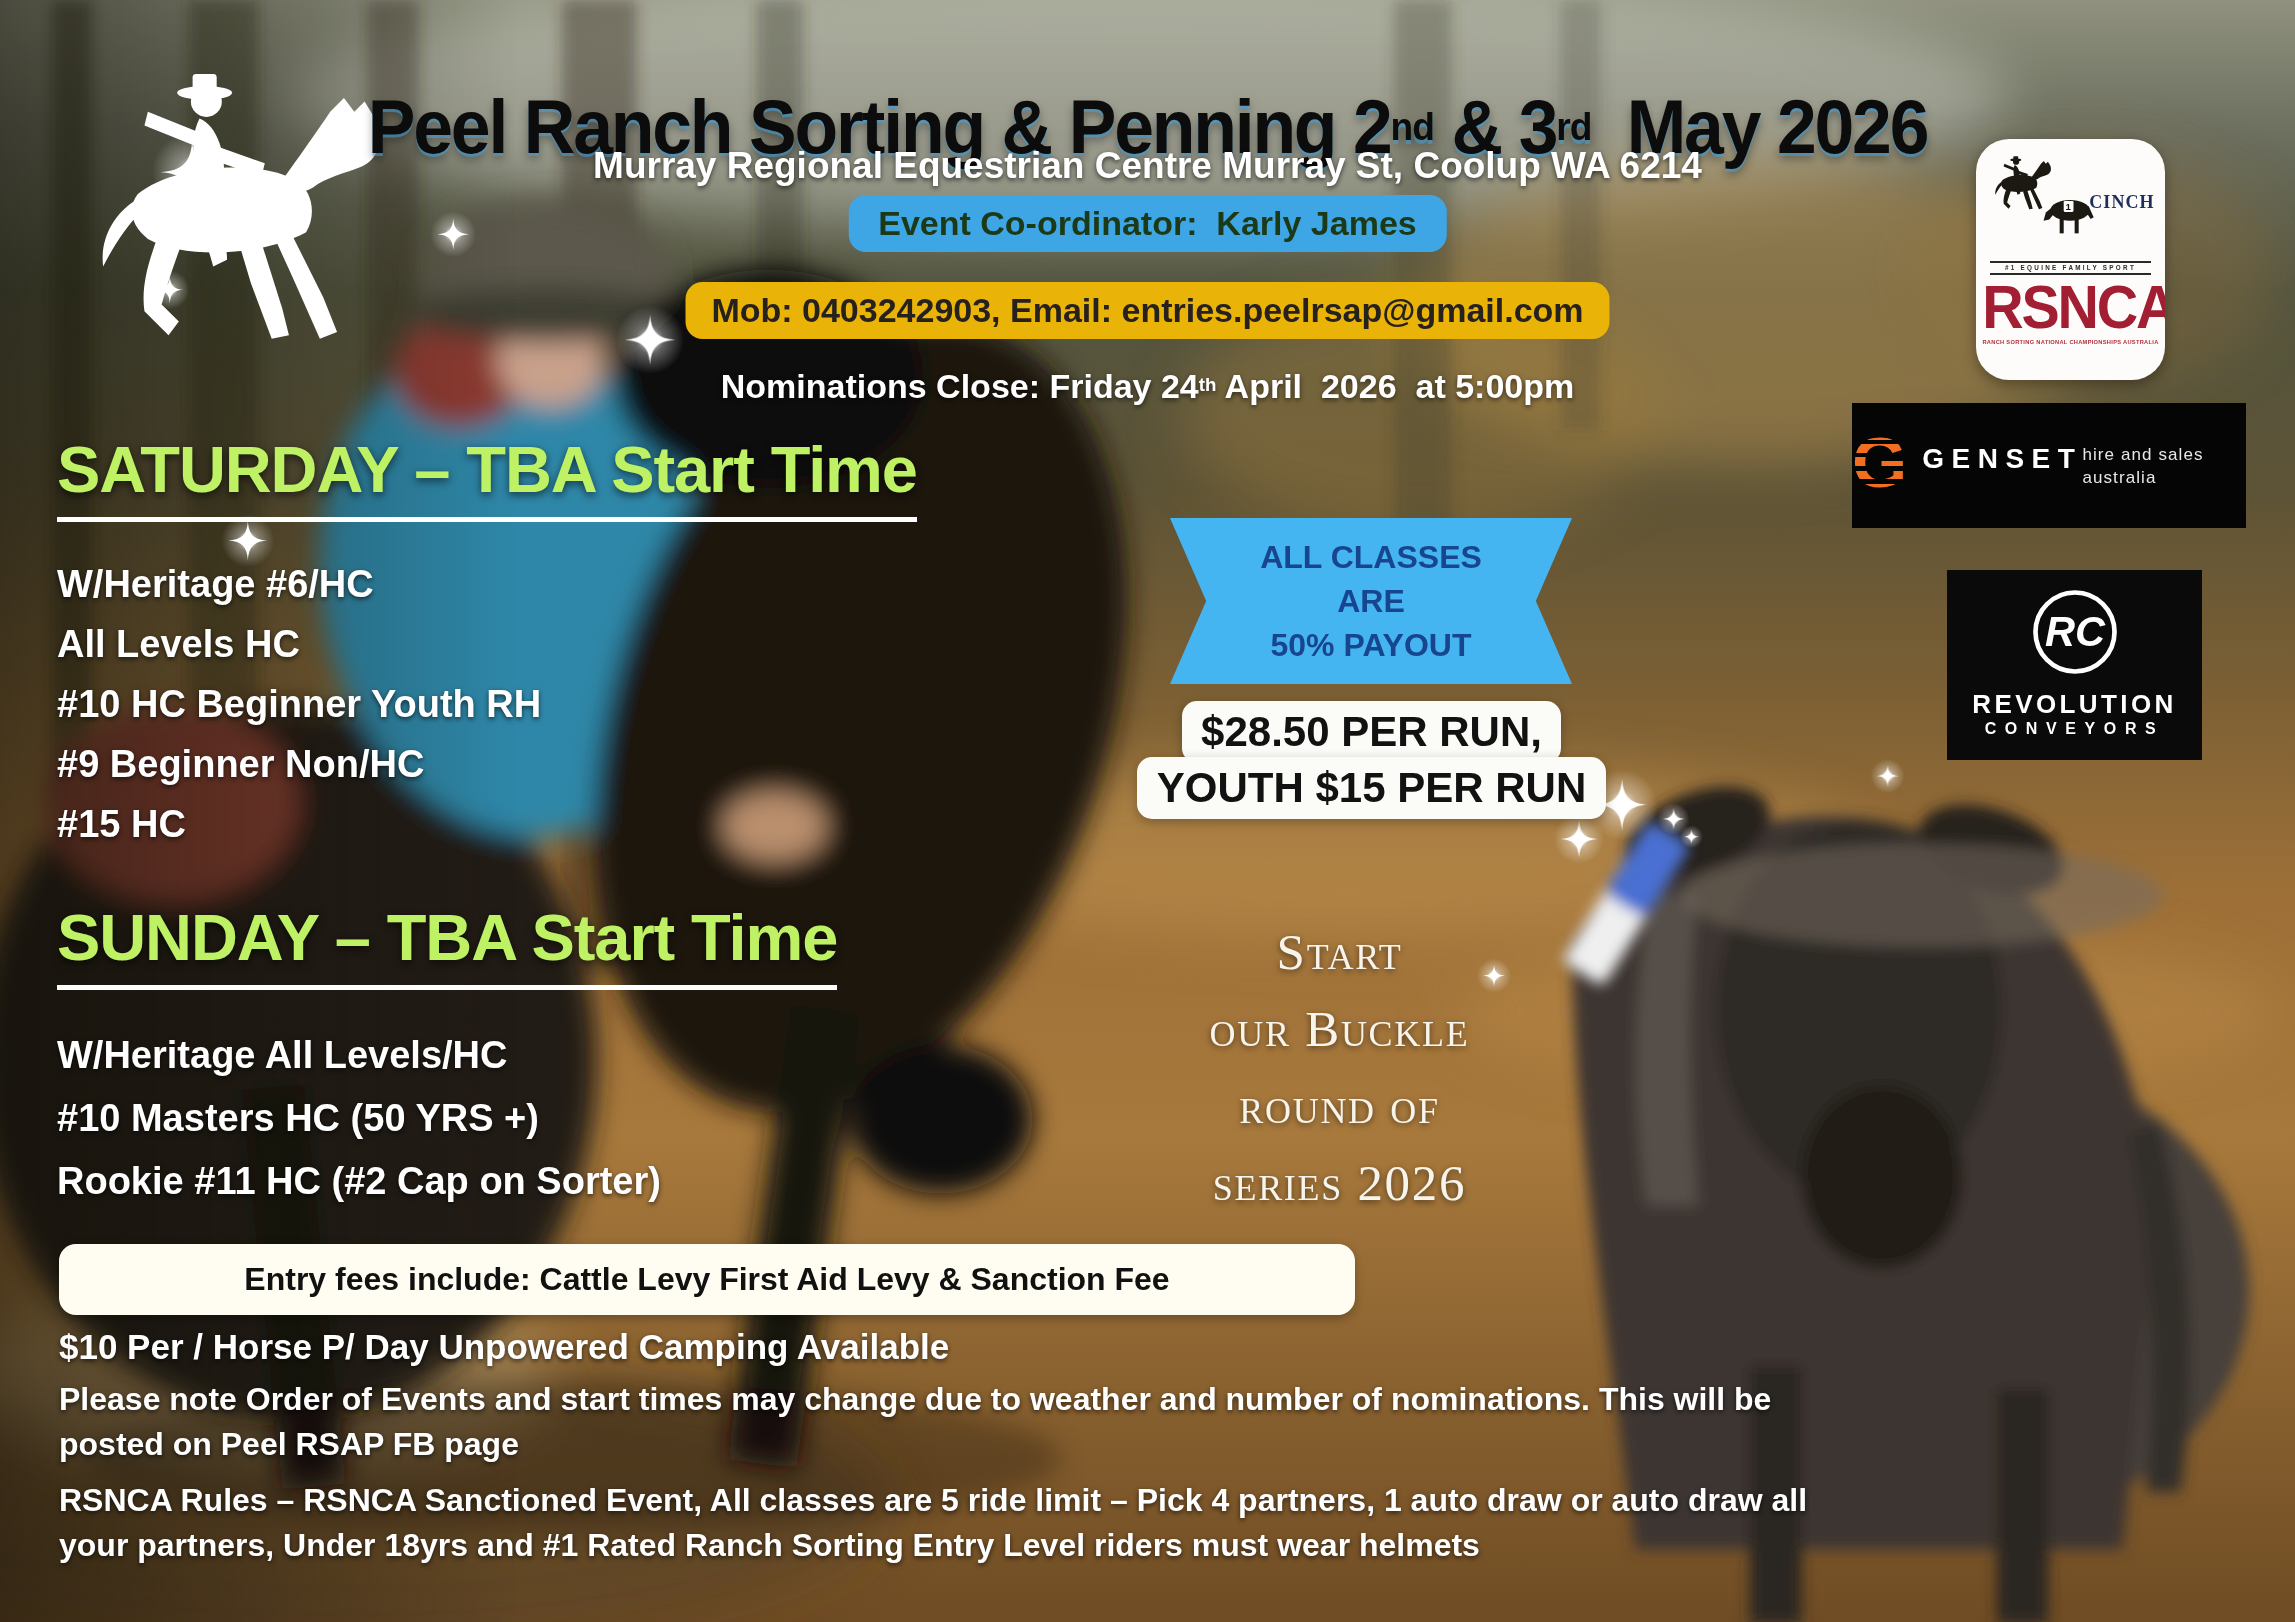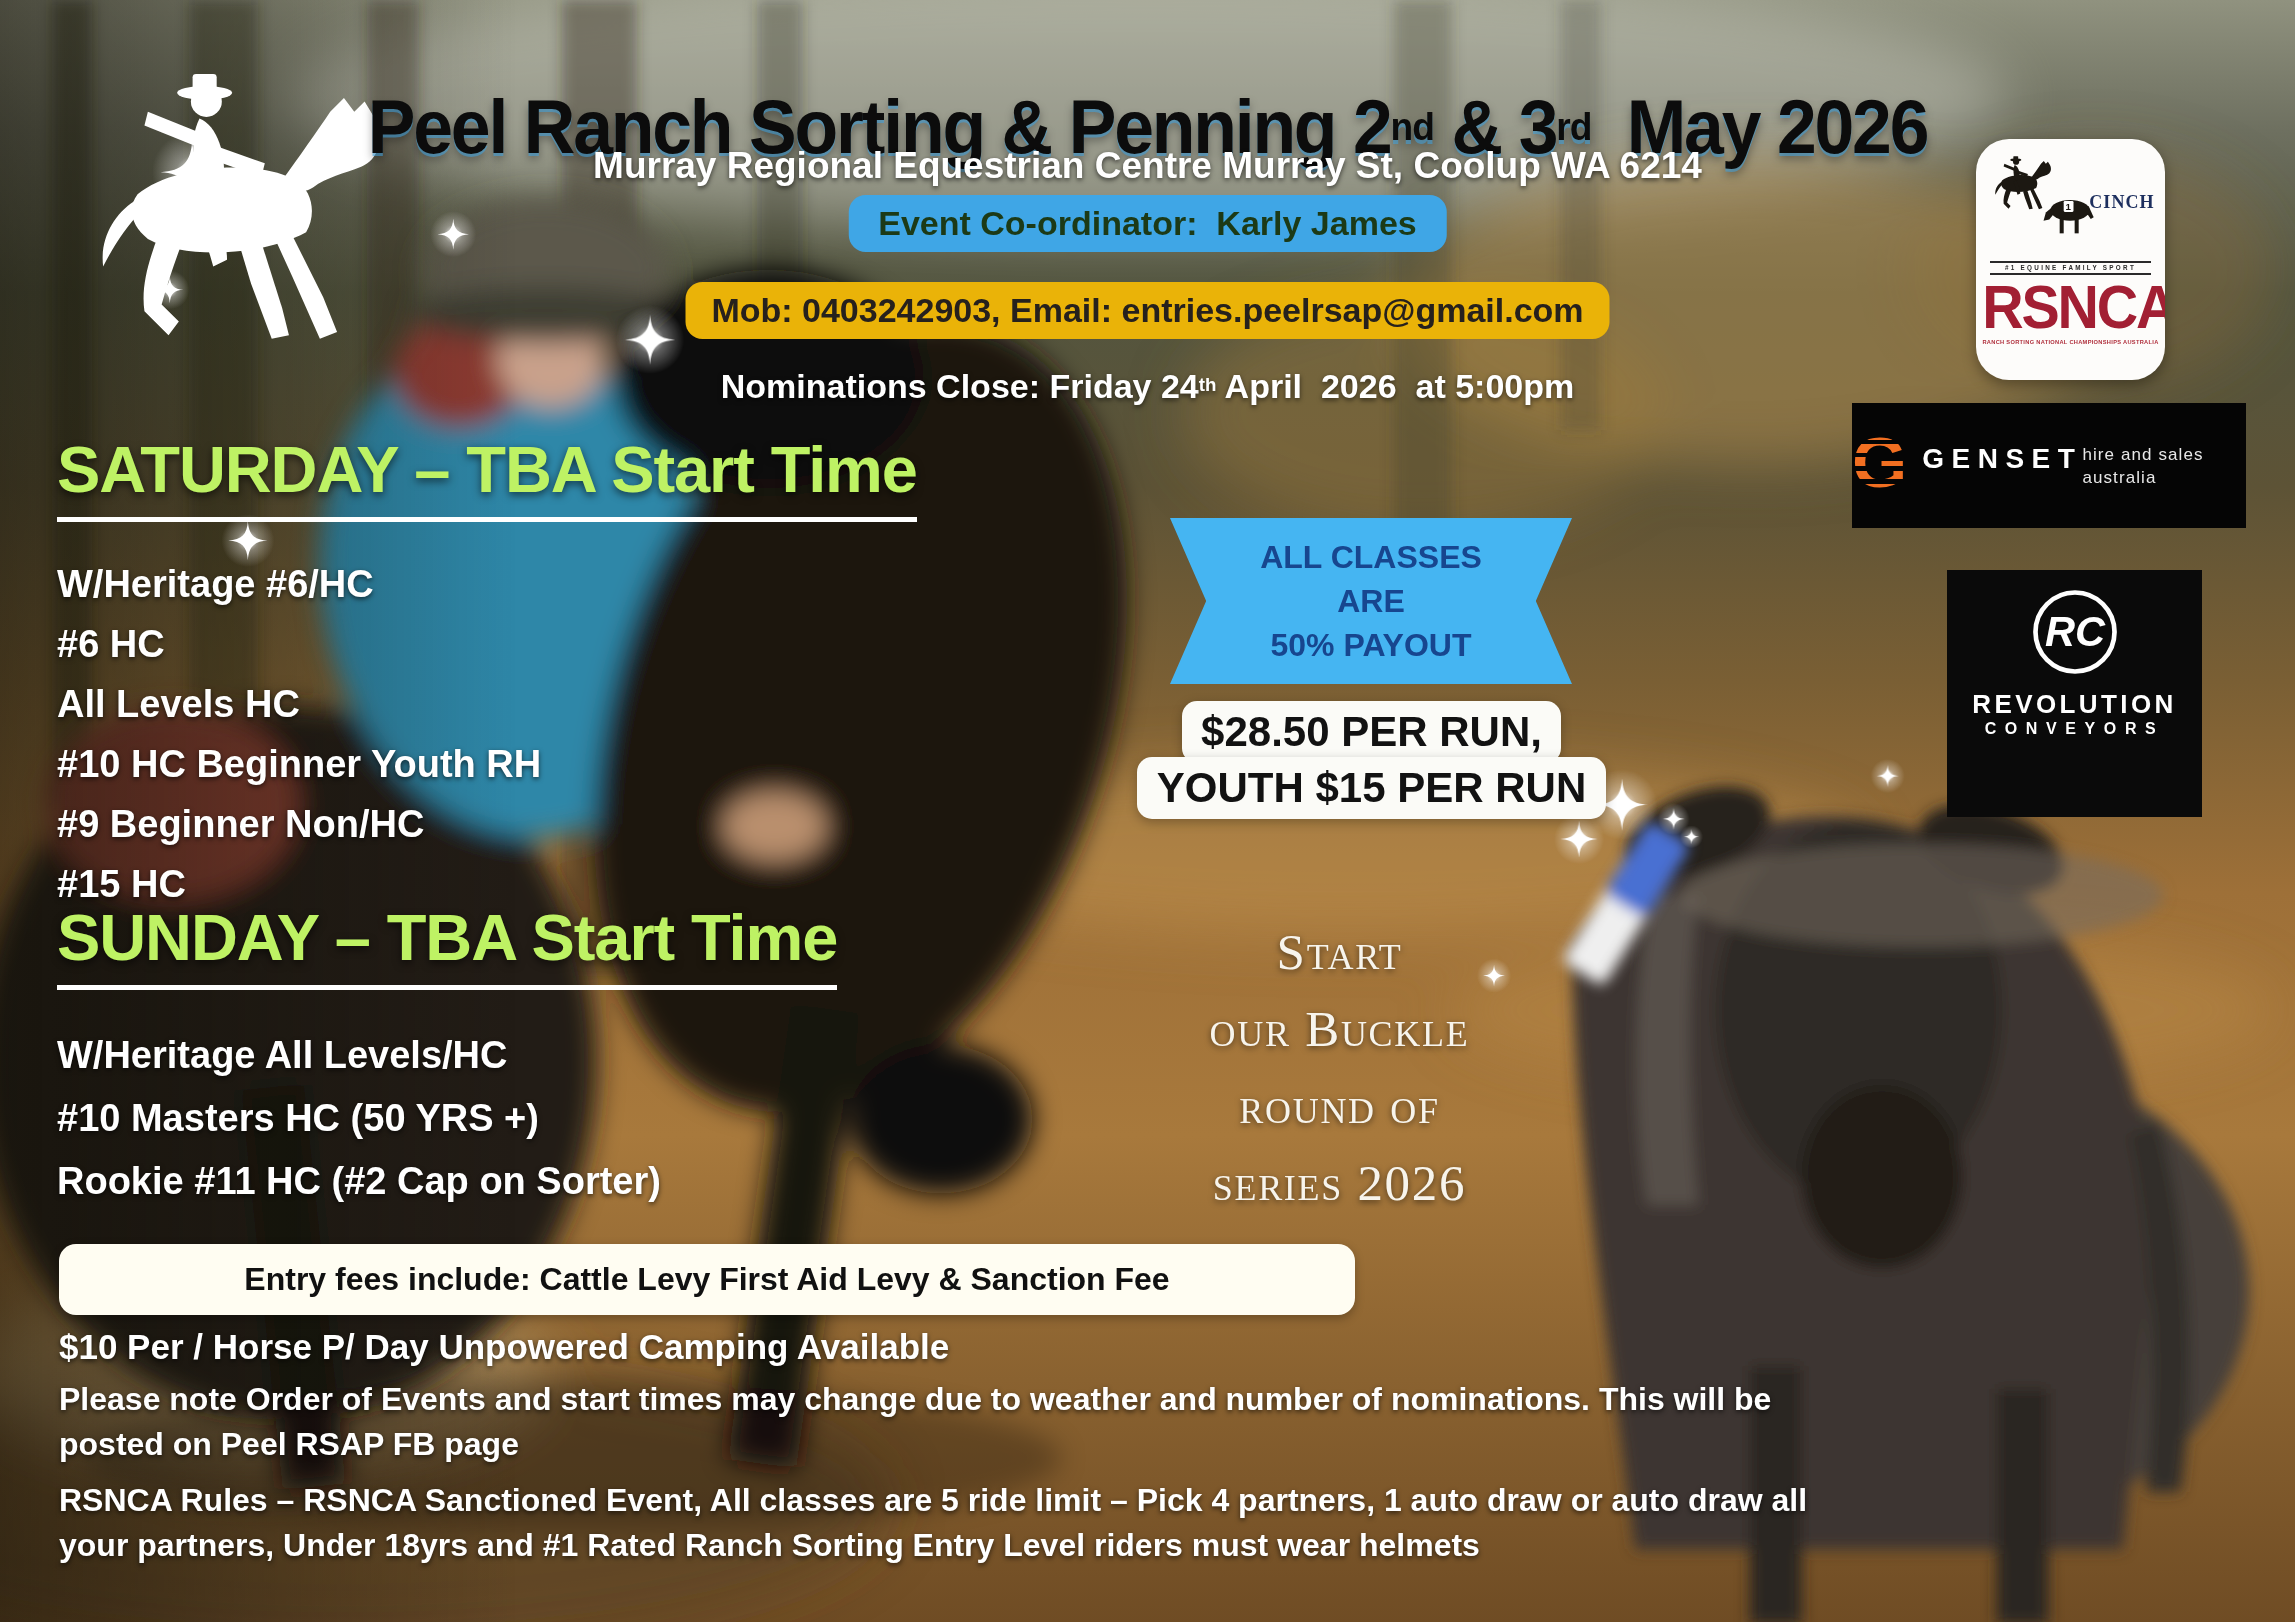--- a/index.html
+++ b/index.html
@@ -151,21 +151,21 @@
   .g-stripes{
     position:absolute;inset:0;
     background:repeating-linear-gradient(180deg,transparent 0 8.6px,#050505 8.6px 13.2px);
   }
   .genset-text{display:flex;flex-direction:row;align-items:flex-start;}
   .genset-name{
     font-size:28px;font-weight:bold;color:#fff;letter-spacing:7.5px;line-height:32px;
   }
   .genset-tag{font-size:17px;color:#e8e8e8;letter-spacing:1.1px;line-height:23px;}
   .revolution{
-    left:1947px;top:570px;width:255px;height:247px;background:#0a0a0a;
+    left:1947px;top:570px;width:255px;height:190px;background:#0a0a0a;
     display:flex;flex-direction:column;align-items:center;justify-content:flex-start;
     padding-top:10.3px;box-sizing:border-box;
   }
   .rev-circle{width:104px;height:104px;}
   .rev-name{
     margin-top:4.6px;font-size:26px;font-weight:bold;color:#fff;letter-spacing:3.4px;line-height:30px;
   }
   .rev-sub{font-size:16px;font-weight:bold;color:#fff;letter-spacing:8.6px;line-height:20.7px;}
 </style>
 </head>
@@ -351,21 +351,20 @@
   </div>
 
   <div class="abs nominations nowrap">
     <span class="pre">Nominations Close: Friday 24</span><sup>th</sup><span class="pre"> April  2026  at 5:00pm</span>
   </div>
 
   <section class="abs day-block sat-block">
     <h2 class="day-heading">SATURDAY – TBA Start Time</h2>
     <ul class="class-list">
       <li>W/Heritage #6/HC</li>
-      <li>#6 HC</li>
       <li>All Levels HC</li>
       <li>#10 HC Beginner Youth RH</li>
       <li>#9 Beginner Non/HC</li>
       <li>#15 HC</li>
     </ul>
   </section>
 
   <section class="abs day-block sun-block">
     <h2 class="day-heading">SUNDAY – TBA Start Time</h2>
     <ul class="class-list">

